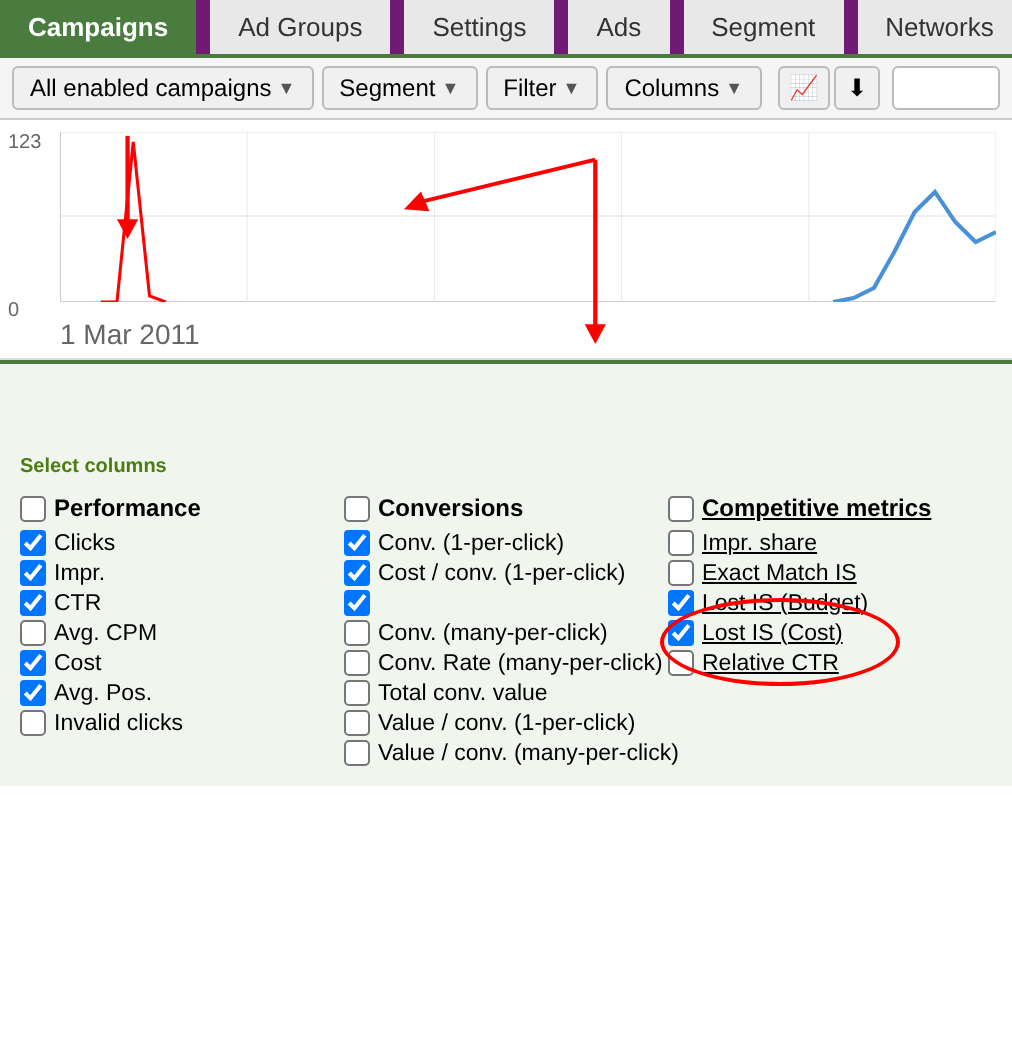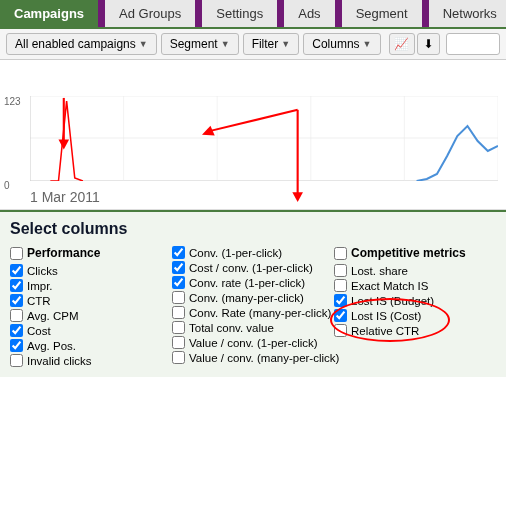--- a/index.html
+++ b/index.html
@@ -54,21 +54,20 @@
     }
     .chevron { font-size: 9px; color: #555; }
 
     
     .chart-area {
       height: 120px;
       background: #fff;
       border-bottom: 1px solid #ddd;
       position: relative;
       padding: 6px 8px 18px 30px;
-      margin-top: 30px;
     }
     .chart-yaxis {
       position: absolute;
       left: 4px;
       top: 6px;
       font-size: 10px;
       color: #666;
     }
     .chart-xaxis {
       position: absolute;
@@ -90,23 +89,24 @@
     }
 
     
     .select-columns {
       background: #f0f5ee;
       border-top: 2px solid #4a7c3f;
       padding: 8px 10px;
     }
     .select-columns-title {
       font-weight: bold;
-      font-size: 16px;
+      font-size: 10px;
       margin-bottom: 8px;
-      color: #0f172a;
+      color: #4d7c0f;
+      margin-top: 38px;
     }
     .columns-grid {
       display: flex;
       gap: 0;
     }
     .column-group {
       flex: 1;
       min-width: 0;
     }
     .column-group-header {
@@ -244,31 +244,34 @@
         <input type="checkbox" checked="" style="">
         <span>Avg. Pos.</span>
       </div>
       <div class="column-item">
         <input type="checkbox" style="">
         <span>Invalid clicks</span>
       </div>
     </div>
 
     <div class="column-group">
+      <div class="column-group-header">
+        <input type="checkbox" style="">
+        <span><strong>Conversions</strong></span>
+      </div>
       <div class="column-item">
         <input type="checkbox" checked="" style="">
         <span>Conv. (1-per-click)</span>
       </div>
       <div class="column-item">
         <input type="checkbox" checked="" style="">
         <span>Cost / conv. (1-per-click)</span>
       </div>
       <div class="column-item">
         <input type="checkbox" checked="" style="">
-        <span>Conv. rate (1-per-click)</span>
       </div>
       <div class="column-item">
         <input type="checkbox" style="">
         <span>Conv. (many-per-click)</span>
       </div>
       <div class="column-item">
         <input type="checkbox" style="">
         <span>Conv. Rate (many-per-click)</span>
       </div>
       <div class="column-item">
@@ -278,28 +281,28 @@
       <div class="column-item">
         <input type="checkbox" style="">
         <span>Value / conv. (1-per-click)</span>
       </div>
       <div class="column-item">
         <input type="checkbox" style="">
         <span>Value / conv. (many-per-click)</span>
       </div>
     </div>
 
-    <div class="column-group" style="position:relative;">
+    <div class="column-group" style="position:relative;text-decoration:underline;">
       <div class="column-group-header">
         <input type="checkbox" style="">
         <span><strong>Competitive metrics</strong></span>
       </div>
       <div class="column-item">
         <input type="checkbox" style="">
-        <span>Lost. share</span>
+        <span>Impr. share</span>
       </div>
       <div class="column-item">
         <input type="checkbox" style="">
         <span>Exact Match IS</span>
       </div>
       <div class="column-item" style="position:relative;">
         <input type="checkbox" checked="" style="">
         <span>Lost IS (Budget)</span>
       </div>
       <div class="column-item">

